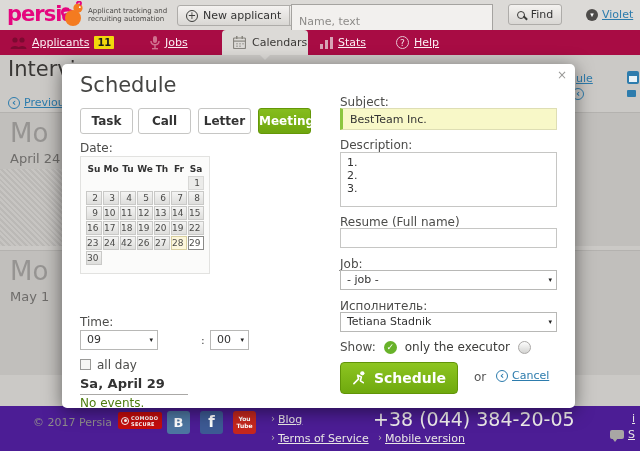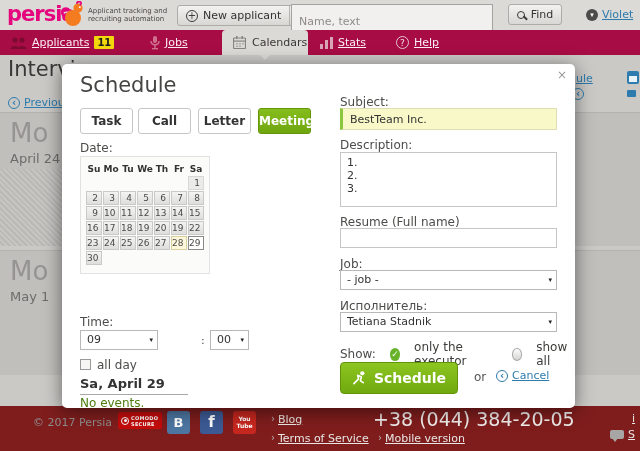--- a/index.html
+++ b/index.html
@@ -80,30 +80,30 @@
   .time-colon { position:absolute; left:139px; top:270px; font-size:11px; color:#444; }
   .checkbox { position:absolute; left:18px; top:295px; width:11px; height:11px; border:1px solid #9a9a98; background:#f6f6f4; cursor:pointer; }
   .allday-label { position:absolute; left:35px; top:294px; font-size:12px; color:#4c4c4a; }
   .sel-date { position:absolute; left:18px; top:312px; width:108px; font-size:13px; font-weight:bold; color:#333; border-bottom:1px solid #aaa8a6; padding-bottom:3px; }
   .no-events { position:absolute; left:18px; top:332px; font-size:12px; color:#4d7c0f; }
 
   
   .subject-input { position:absolute; left:278px; top:44px; width:217px; height:22px; background:#f8f8c8; border:1px solid #dedeb4; border-left:3px solid #8cc63f; font-size:11px; color:#333; padding:0 7px; font-family:inherit; }
   .desc-area { position:absolute; left:278px; top:88px; width:217px; height:55px; border:1px solid #c6c6c4; font-size:11px; color:#333; padding:3px 6px; resize:none; font-family:inherit; line-height:13px; }
   .resume-input { position:absolute; left:278px; top:164px; width:217px; height:20px; border:1px solid #c6c6c4; font-size:11px; padding:0 6px; font-family:inherit; }
-  .show-row { position:absolute; left:278px; top:276px; display:flex; align-items:center; gap:14px; }
+  .show-row { position:absolute; left:278px; top:276px; display:flex; align-items:center; gap:8px; }
   .radio-on { width:13px; height:13px; border-radius:50%; background:#68b22a; color:#fff; font-size:9px; line-height:13px; text-align:center; cursor:pointer; }
   .radio-off { width:13px; height:13px; border-radius:50%; background:linear-gradient(#fdfdfd,#d4d4d2); border:1px solid #aaa8a6; cursor:pointer; }
   .radio-label { font-size:12px; color:#3c3c3a; }
   .schedule-btn { position:absolute; left:278px; top:298px; width:118px; height:32px; background:linear-gradient(#8dc521,#6fa90e); border:1px solid #619408; border-radius:4px; display:flex; align-items:center; justify-content:center; gap:7px; color:#fff; font-size:14px; font-weight:bold; cursor:pointer; }
   .or-text { position:absolute; left:412px; top:306px; font-size:12px; color:#555; }
   .cancel-link { position:absolute; left:434px; top:305px; display:flex; align-items:center; gap:4px; cursor:pointer; }
 
   
-  .footer { position:absolute; left:0; top:406px; width:640px; height:45px; background:#7f1d1d; z-index:5; }
+  .footer { position:absolute; left:0; top:406px; width:640px; height:45px; background:#4c1d95; z-index:5; }
   .copyright { position:absolute; left:33px; top:10px; font-size:11px; color:#8f8d8b; }
   .comodo { position:absolute; left:118px; top:6px; width:44px; height:17px; background:#c40c0c; border-radius:2px; display:flex; align-items:center; gap:2px; padding:0 3px; }
   .lock { width:8px; height:8px; border:1.2px solid #fff; border-radius:50%; position:relative; flex:none; }
   .lock::after { content:""; position:absolute; left:1.5px; top:1.5px; width:3px; height:3px; background:#fff; border-radius:50%; }
   .comodo-txt { font-size:5px; line-height:6px; color:#fff; font-weight:bold; letter-spacing:0.3px; }
   .soc { position:absolute; top:5px; width:23px; height:23px; border-radius:3px; color:#fff; text-align:center; cursor:pointer; }
   .soc-vk { left:167px; background:#4d76a1; font-size:13px; font-weight:bold; line-height:23px; }
   .soc-fb { left:200px; background:#3d5a94; font-size:15px; font-weight:bold; line-height:22px; }
   .soc-yt { left:233px; background:#c6271e; font-size:6px; font-weight:bold; line-height:7px; padding-top:4px; }
   .flink { display:flex; align-items:flex-start; gap:3px; position:absolute; cursor:pointer; }
@@ -266,21 +266,21 @@
           <span class="cal-cell">15</span>
           <span class="cal-cell">16</span>
           <span class="cal-cell">17</span>
           <span class="cal-cell">18</span>
           <span class="cal-cell">19</span>
           <span class="cal-cell">20</span>
           <span class="cal-cell">19</span>
           <span class="cal-cell">22</span>
           <span class="cal-cell">23</span>
           <span class="cal-cell">24</span>
-          <span class="cal-cell">25</span>
+          <span class="cal-cell">42</span>
           <span class="cal-cell">26</span>
           <span class="cal-cell">27</span>
           <span class="cal-cell today">28</span>
           <span class="cal-cell selected">29</span>
           <span class="cal-cell">30</span>
           <span class="cal-cell blank"></span>
           <span class="cal-cell blank"></span>
           <span class="cal-cell blank"></span>
           <span class="cal-cell blank"></span>
           <span class="cal-cell blank"></span>
@@ -320,21 +320,20 @@
     <div class="sel" style="left:278px;top:248px;width:217px;height:20px">
       <span>Tetiana Stadnik</span>
       <span class="arr">▾</span>
     </div>
 
     <div class="show-row">
       <span class="field-label" style="position:static">Show:</span>
       <span class="radio-on">✓</span>
       <span class="radio-label">only the executor</span>
       <span class="radio-off"></span>
-      <span class="radio-label">show all</span>
     </div>
 
     <div class="schedule-btn">
       <svg width="15" height="16" viewBox="0 0 16 16">
         <circle cx="11" cy="3" r="2.3" fill="#fff"></circle>
         <path d="M2 14 L7 9 L6 5 L10 7 L9 11 L12 13" stroke="#fff" stroke-width="1.7" fill="none" stroke-linecap="round" stroke-linejoin="round"></path>
       </svg>
       <span>Schedule</span>
     </div>
     <span class="or-text">or</span>

